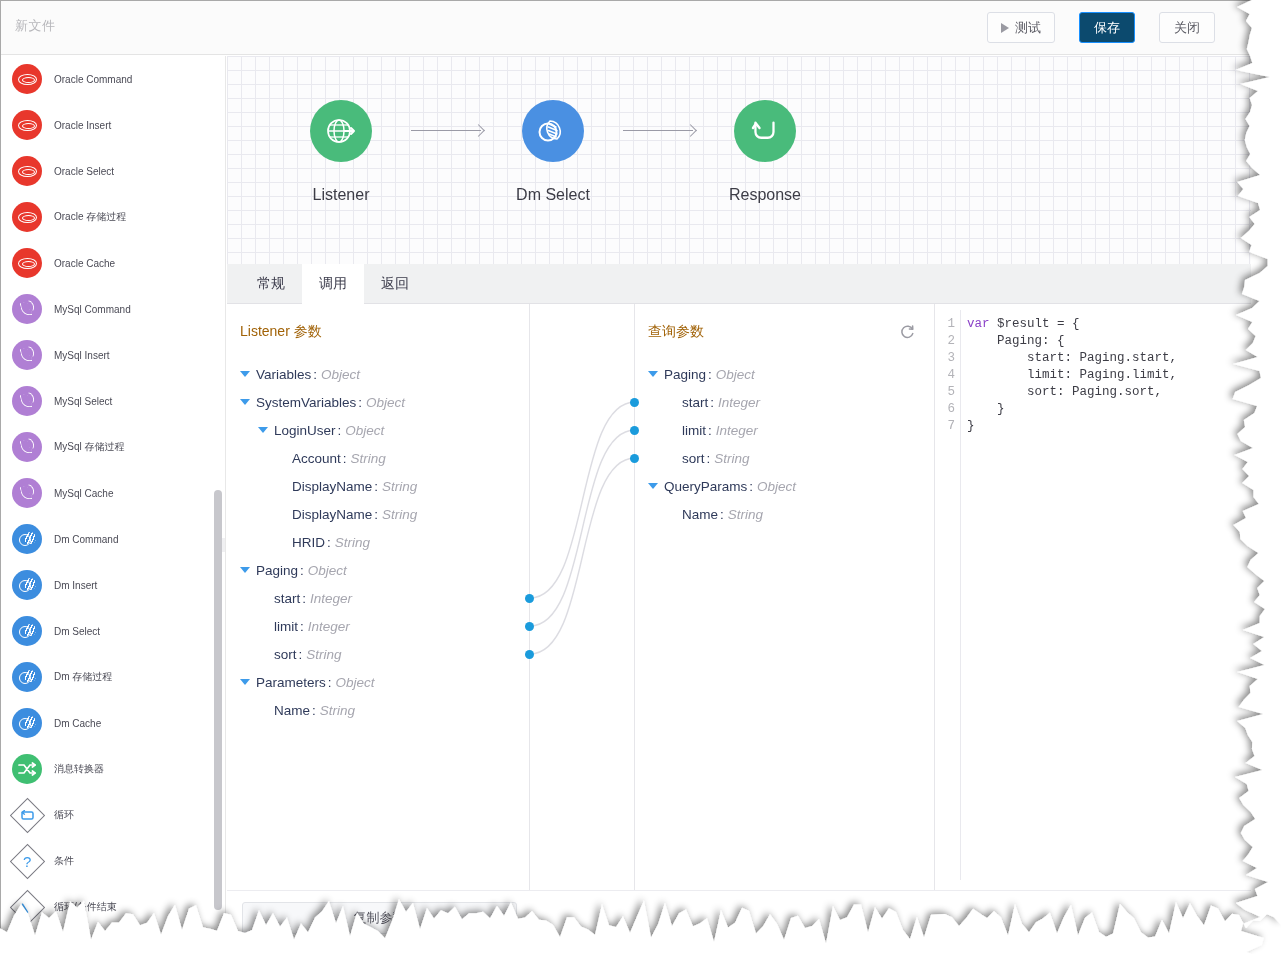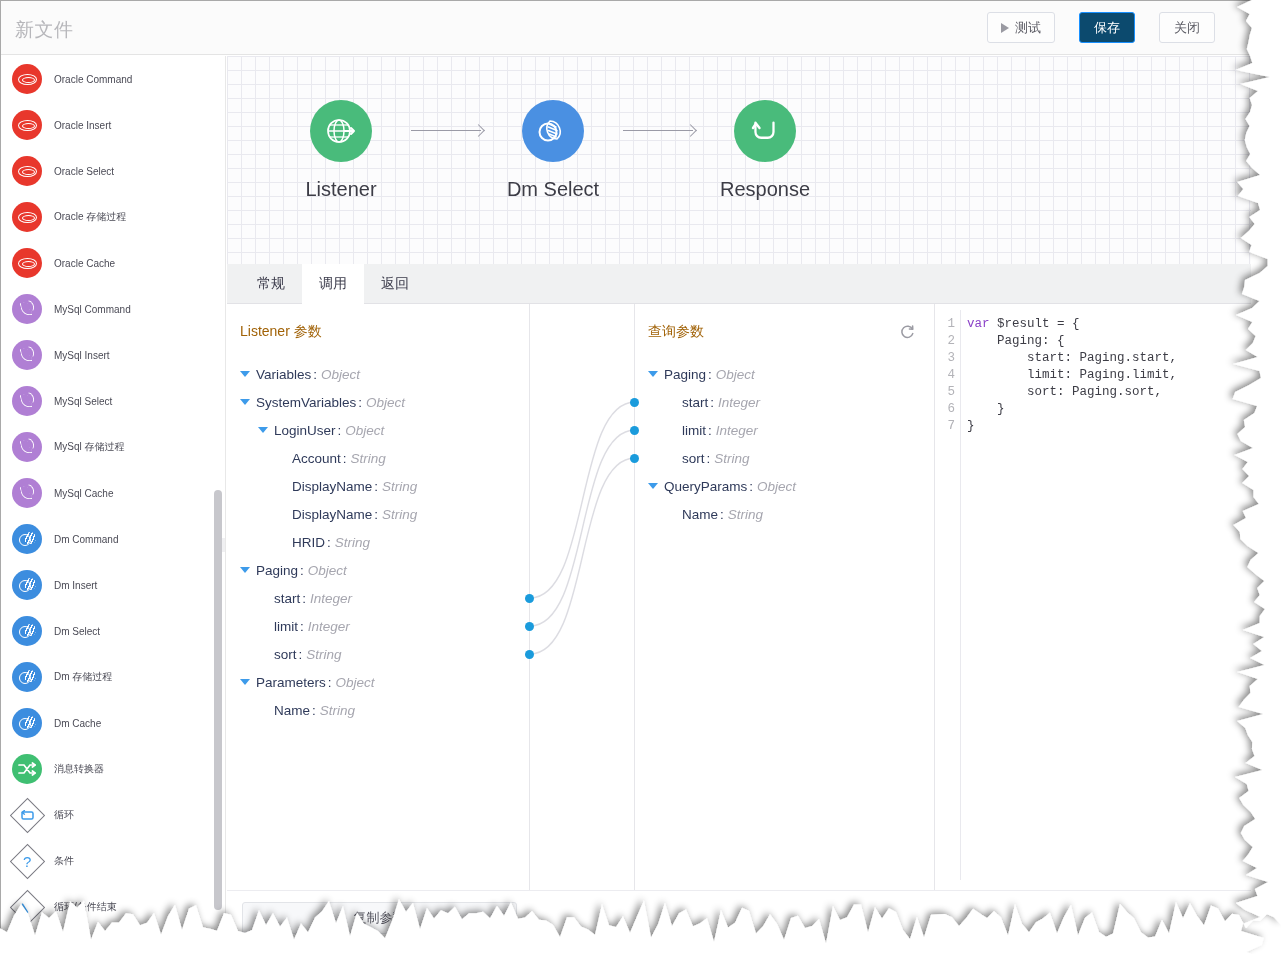--- a/index.html
+++ b/index.html
@@ -31,21 +31,21 @@
 
   
   .titlebar {
     position: absolute; left: 1px; top: 1px;
     width: 1250px; height: 54px;
     background: #fbfbfb;
     border-bottom: 1px solid #e4e4e4;
   }
   .title-text {
     position: absolute; left: 14px; top: 16px;
-    font-size: 19px; color: #b7b7bb;
+    font-size: 13px; color: #b7b7bb;
     letter-spacing: .5px;
   }
   .title-actions {
     position: absolute; right: 36px; top: 11px;
     display: flex; gap: 24px; align-items: center;
   }
   .tbtn {
     height: 31px;
     min-width: 56px;
     padding: 0 13px;
@@ -183,21 +183,21 @@
   .node { width: 132px; text-align: center; position: relative; }
   .node-circle {
     width: 62px; height: 62px; border-radius: 50%;
     margin: 0 auto;
     display: flex; align-items: center; justify-content: center;
     color: #fff;
   }
   .node-circle.green { background: #49bb7b; }
   .node-circle.blue  { background: #4a90e2; }
   .node-label {
-    margin-top: 16px; font-size: 20px; color: #3c3c46;
+    margin-top: 24px; font-size: 16px; color: #3c3c46;
   }
   .arrow {
     width: 80px; height: 62px;
     display: flex; align-items: center; justify-content: center;
     position: relative;
   }
   .arrow::before {
     content: ""; position: absolute; left: 4px; top: 30px;
     width: 70px; height: 1px; background: #9a9aa6;
   }

